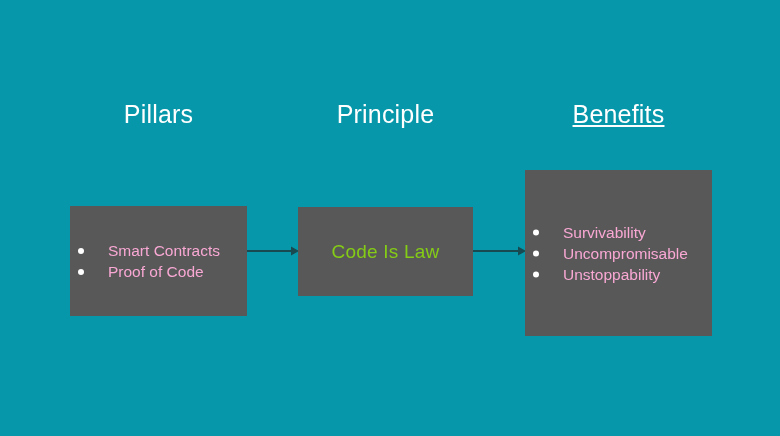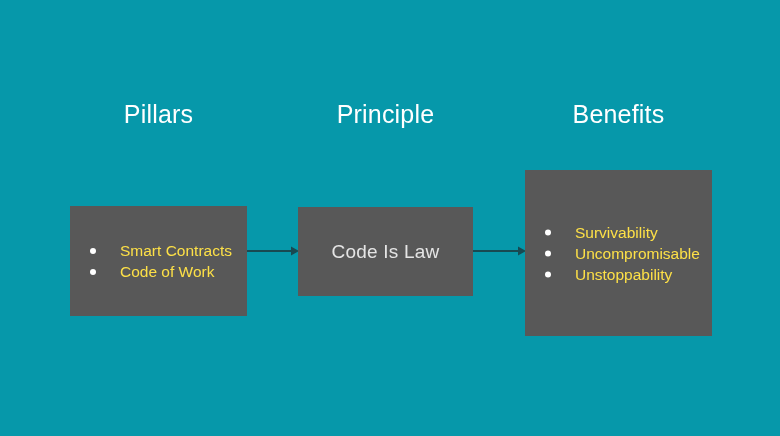--- a/index.html
+++ b/index.html
@@ -24,21 +24,21 @@
     position: absolute;
     color: #ffffff;
     font-size: 25px;
     font-weight: 400;
     letter-spacing: 0.2px;
     white-space: nowrap;
     text-align: center;
   }
   #heading-pillars   { left: 70px;  top: 100px; width: 177px; }
   #heading-principle { left: 298px; top: 100px; width: 175px; }
-  #heading-benefits  { left: 525px; top: 100px; width: 187px; }
+  #heading-benefits  { left: 525px; top: 100px; width: 187px; text-decoration: underline; }
 
   
   .node-box {
     position: absolute;
     background: #585858;
     box-sizing: border-box;
   }
   #box-pillars  { left: 70px;  top: 206px; width: 177px; height: 110px; }
   #box-principle{ left: 298px; top: 207px; width: 175px; height: 89px; }
   #box-benefits { left: 525px; top: 170px; width: 187px; height: 166px; }
@@ -50,24 +50,24 @@
     padding: 0;
     position: absolute;
     left: 0;
     right: 0;
     top: 50%;
     transform: translateY(-50%);
   }
   .bullet-item {
     display: flex;
     align-items: flex-start;
-    color: #fde047;
+    color: #f9a8d4;
     font-size: 15.5px;
     line-height: 21px;
-    padding-left: 20px;
+    padding-left: 8px;
   }
   .bullet-dot {
     flex: 0 0 auto;
     width: 6px;
     height: 6px;
     border-radius: 50%;
     background: #ffffff;
     margin-top: 7.5px;
     margin-right: 24px;
   }
@@ -76,21 +76,21 @@
     white-space: pre-line;
   }
 
   
   .center-label {
     position: absolute;
     inset: 0;
     display: flex;
     align-items: center;
     justify-content: center;
-    color: #e5e5e5;
+    color: #84cc16;
     font-size: 19px;
     letter-spacing: 0.2px;
   }
 
   
   .connector {
     position: absolute;
     height: 14px;
   }
   #connector-1 { left: 247px; top: 244px; width: 52px; }
@@ -109,21 +109,21 @@
   <div class="col-heading" id="heading-benefits">Benefits</div>
 
   <div class="node-box" id="box-pillars">
     <ul class="bullet-list">
       <li class="bullet-item">
         <span class="bullet-dot"></span>
         <span class="bullet-text">Smart Contracts</span>
       </li>
       <li class="bullet-item">
         <span class="bullet-dot"></span>
-        <span class="bullet-text">Code of Work</span>
+        <span class="bullet-text">Proof of Code</span>
       </li>
     </ul>
   </div>
 
   <div class="connector" id="connector-1">
     <svg width="52" height="14" viewBox="0 0 52 14" xmlns="http://www.w3.org/2000/svg">
       <line x1="0" y1="7" x2="45" y2="7" stroke="#184a52" stroke-width="2"></line>
       <polygon points="44,2.5 52,7 44,11.5" fill="#184a52"></polygon>
     </svg>
   </div>

